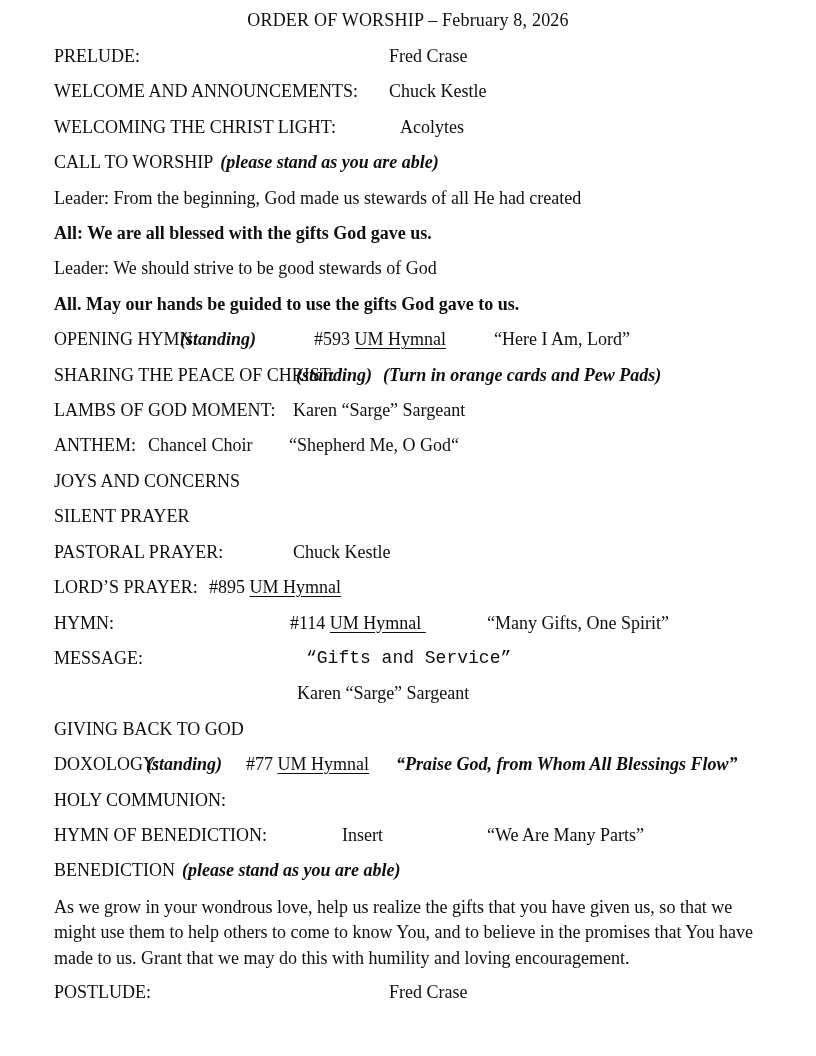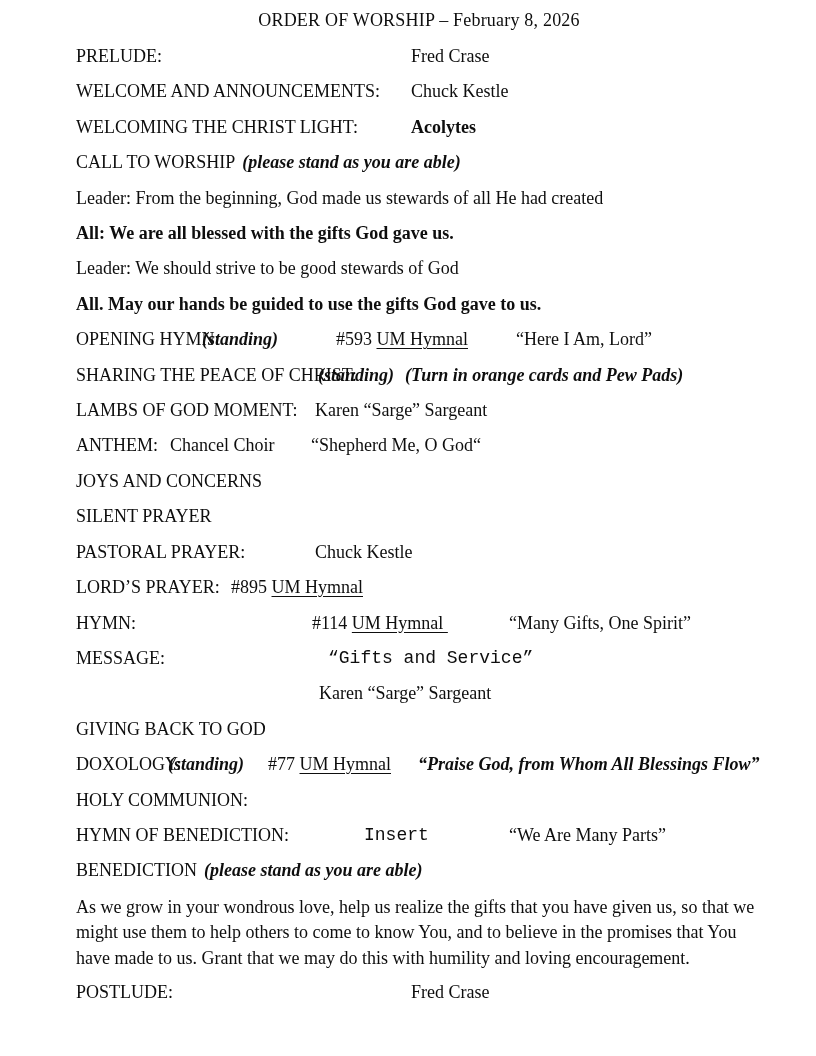--- a/index.html
+++ b/index.html
@@ -2,41 +2,41 @@
 <html><head>
 <meta charset="utf-8">
 <style>
   html,body{margin:0;padding:0;}
   body{
     width:816px;height:1056px;background:#ffffff;color:#0e0e0e;
     font-family:"Liberation Serif", serif;
     font-size:18px;line-height:22.4px;
     overflow:hidden;
   }
-  .page{padding:9px 54px 0 76px;position:relative;}
+  .page{padding:9px 54px 0 54px;position:relative;}
   .title{text-align:center;margin-bottom:13.6px;letter-spacing:0.2px;}
   .line{position:relative;min-height:22.4px;margin-bottom:13px;white-space:nowrap;}
   .line.para{white-space:normal;line-height:25.6px;min-height:76px;margin-bottom:9px;}
   .tab{position:absolute;top:0;white-space:nowrap;}
   .seg{white-space:pre;}
   .para .seg{white-space:normal;}
   .note{font-style:italic;font-weight:bold;}
   .bold{font-weight:bold;}
   .underline{text-decoration:underline;text-underline-offset:3px;}
   .gap{margin-left:7px;}
 </style>
 </head>
 <body>
 
 <div class="page">
   <div class="title">ORDER OF WORSHIP – February 8, 2026</div>
   <div id="lines">
       <div class="line"><span class="seg">PRELUDE:</span><span class="tab" style="left: 335px;"><span class="seg">Fred Crase</span></span></div>
       <div class="line"><span class="seg">WELCOME AND ANNOUNCEMENTS:</span><span class="tab" style="left: 335px;"><span class="seg">Chuck Kestle</span></span></div>
-      <div class="line"><span class="seg">WELCOMING THE CHRIST LIGHT:</span><span class="tab" style="left: 335px; font-weight: bold;"><span class="seg">Acolytes</span></span></div>
+      <div class="line"><span class="seg">WELCOMING THE CHRIST LIGHT:</span><span class="tab" style="left: 346px;"><span class="seg">Acolytes</span></span></div>
       <div class="line"><span class="seg">CALL TO WORSHIP</span><span class="seg note gap">(please stand as you are able)</span></div>
       <div class="line"><span class="seg">Leader: From the beginning, God made us stewards of all He had created</span></div>
       <div class="line"><span class="seg bold">All: We are all blessed with the gifts God gave us.</span></div>
       <div class="line"><span class="seg">Leader: We should strive to be good stewards of God</span></div>
       <div class="line"><span class="seg bold">All. May our hands be guided to use the gifts God gave to us.</span></div>
       <div class="line"><span class="seg">OPENING HYMN:</span><span class="tab" style="left: 126px;"><span class="seg note">(standing)</span></span><span class="tab" style="left: 260px;"><span class="seg">#593 </span><span class="seg underline">UM Hymnal</span></span><span class="tab" style="left: 440px;"><span class="seg">“Here I Am, Lord”</span></span></div>
       <div class="line"><span class="seg">SHARING THE PEACE OF CHRIST:</span><span class="tab" style="left: 242px;"><span class="seg note">(standing)</span></span><span class="tab" style="left: 329px;"><span class="seg note">(Turn in orange cards and Pew Pads)</span></span></div>
       <div class="line"><span class="seg">LAMBS OF GOD MOMENT:</span><span class="tab" style="left: 239px;"><span class="seg">Karen “Sarge” Sargeant</span></span></div>
       <div class="line"><span class="seg">ANTHEM:</span><span class="tab" style="left: 94px;"><span class="seg">Chancel Choir</span></span><span class="tab" style="left: 235px;"><span class="seg">“Shepherd Me, O God“</span></span></div>
       <div class="line"><span class="seg">JOYS AND CONCERNS</span></div>
@@ -44,18 +44,18 @@
       <div class="line"><span class="seg">PASTORAL PRAYER:</span><span class="tab" style="left: 239px;"><span class="seg">Chuck Kestle</span></span></div>
       <div class="line"><span class="seg">LORD’S PRAYER:</span><span class="tab" style="left: 155px;"><span class="seg">#895 </span><span class="seg underline">UM Hymnal</span></span></div>
       <div class="line"><span class="seg">HYMN:</span><span class="tab" style="left: 236px;"><span class="seg">#114 </span><span class="seg underline">UM Hymnal&nbsp;</span></span><span class="tab" style="left: 433px;"><span class="seg">“Many Gifts, One Spirit”</span></span></div>
       <div class="line"><span class="seg">MESSAGE:</span><span class="tab" style="left: 252px; font-family: Liberation Mono, monospace;"><span class="seg">“Gifts and Service”</span></span></div>
       <div class="line">
         <span class="tab" style="left: 243px;"><span class="seg">Karen “Sarge” Sargeant</span></span>
       </div>
       <div class="line"><span class="seg">GIVING BACK TO GOD</span></div>
       <div class="line"><span class="seg">DOXOLOGY:</span><span class="tab" style="left: 92px;"><span class="seg note">(standing)</span></span><span class="tab" style="left: 192px;"><span class="seg">#77 </span><span class="seg underline">UM Hymnal</span></span><span class="tab" style="left: 342px;"><span class="seg note">“Praise God, from Whom All Blessings Flow”</span></span></div>
       <div class="line"><span class="seg">HOLY COMMUNION:</span></div>
-      <div class="line"><span class="seg">HYMN OF BENEDICTION:</span><span class="tab" style="left: 288px; font-family: Liberation Mono, monospace;"><span class="seg">Insert</span></span><span class="tab" style="left: 433px;"><span class="seg">“We Are Many Parts”</span></span></div>
+      <div class="line"><span class="seg">HYMN OF BENEDICTION:</span><span class="tab" style="left: 288px;"><span class="seg">Insert</span></span><span class="tab" style="left: 433px;"><span class="seg">“We Are Many Parts”</span></span></div>
       <div class="line"><span class="seg">BENEDICTION</span><span class="seg note gap">(please stand as you are able)</span></div>
       <div class="line para"><span class="seg">As we grow in your wondrous love, help us realize the gifts that you have given us, so that we might use them to help others to come to know You, and to believe in the promises that You have made to us. Grant that we may do this with humility and loving encouragement.</span></div>
       <div class="line"><span class="seg">POSTLUDE:</span><span class="tab" style="left: 335px;"><span class="seg">Fred Crase</span></span></div>
     </div>
 </div>
 
 </body></html>

